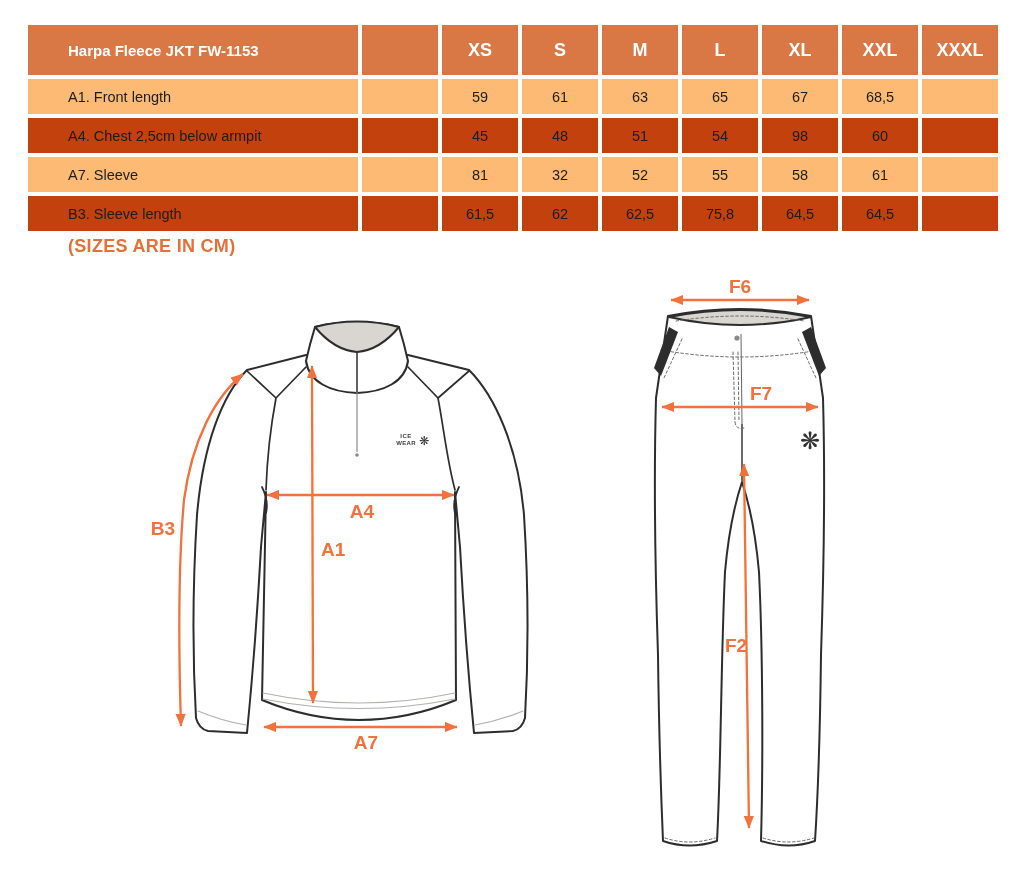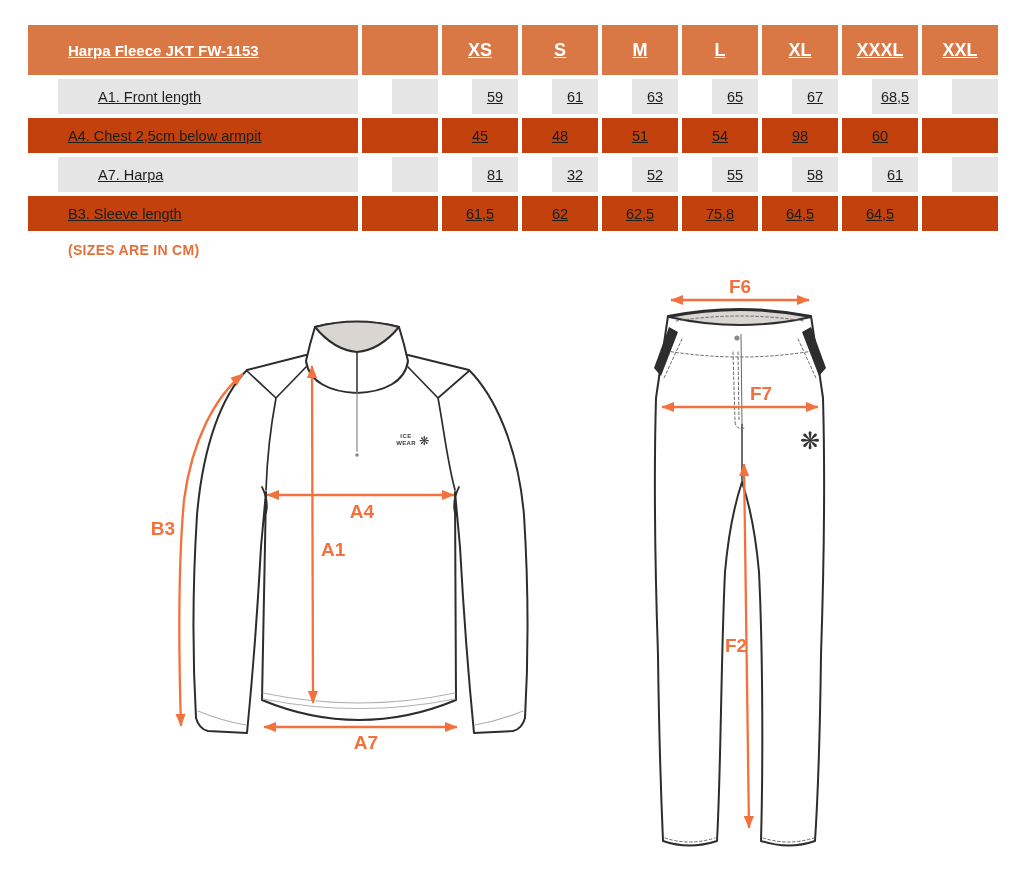--- a/index.html
+++ b/index.html
@@ -8,31 +8,31 @@
 
   
   .size-table {
     position:absolute; left:28px; top:25px;
     display:grid;
     grid-template-columns:330px 76px repeat(7,76px);
     grid-auto-rows:auto;
     column-gap:4px; row-gap:4px;
   }
   .cell { display:flex; align-items:center; justify-content:center;
-          font-size:14.5px; color:#1d1d1b; height:35px;text-decoration:underline; }
+          font-size:14.5px; color:#1d1d1b; height:35px; }
   .head { background:#DA7845; color:#ffffff; font-weight:bold; height:50px; font-size:18px; }
   .head.product { justify-content:flex-start; padding-left:40px; font-size:15px; }
   .label-cell { justify-content:flex-start; padding-left:40px; }
-  .shade-a { background:#e5e5e5;margin-left:30px; }
+  .shade-a { background:#fdba74; }
   .shade-b { background:#c2410c; }
 
   
   .units-note {
-    position:absolute; left:68px; top:242px;
-    color:#E4703C; font-size:14px; font-weight:600; letter-spacing:.3px;
+    position:absolute; left:68px; top:236px;
+    color:#E4703C; font-size:18px; font-weight:600; letter-spacing:.3px;
   }
 
   
   svg.diagram { position:absolute; left:0; top:0; }
   .outline  { fill:#ffffff; stroke:#2d2d2d; stroke-width:2; stroke-linejoin:round; stroke-linecap:round; }
   .grayfill { fill:#d9d6d1; stroke:#2d2d2d; stroke-width:2; stroke-linejoin:round; }
   .seam     { fill:none; stroke:#2d2d2d; stroke-width:1.7; stroke-linecap:round; }
   .stitch   { fill:none; stroke:#b3b1ad; stroke-width:1.2; stroke-linecap:round; }
   .dashed   { fill:none; stroke:#6b6b6b; stroke-width:1; stroke-dasharray:2.6 2.4; stroke-linecap:round; }
   .darkfill { fill:#2d2d2d; stroke:none; }
@@ -48,22 +48,22 @@
 
   <div class="size-table">
 
     <div class="cell head product">Harpa Fleece JKT FW-1153</div>
     <div class="cell head"></div>
     <div class="cell head">XS</div>
     <div class="cell head">S</div>
     <div class="cell head">M</div>
     <div class="cell head">L</div>
     <div class="cell head">XL</div>
+    <div class="cell head">XXL</div>
     <div class="cell head">XXXL</div>
-    <div class="cell head">XXL</div>
 
     <div class="cell shade-a label-cell">A1. Front length</div>
     <div class="cell shade-a"></div>
     <div class="cell shade-a">59</div>
     <div class="cell shade-a">61</div>
     <div class="cell shade-a">63</div>
     <div class="cell shade-a">65</div>
     <div class="cell shade-a">67</div>
     <div class="cell shade-a">68,5</div>
     <div class="cell shade-a"></div>
@@ -71,21 +71,21 @@
     <div class="cell shade-b label-cell">A4. Chest 2,5cm below armpit</div>
     <div class="cell shade-b"></div>
     <div class="cell shade-b">45</div>
     <div class="cell shade-b">48</div>
     <div class="cell shade-b">51</div>
     <div class="cell shade-b">54</div>
     <div class="cell shade-b">98</div>
     <div class="cell shade-b">60</div>
     <div class="cell shade-b"></div>
 
-    <div class="cell shade-a label-cell">A7. Harpa</div>
+    <div class="cell shade-a label-cell">A7. Sleeve</div>
     <div class="cell shade-a"></div>
     <div class="cell shade-a">81</div>
     <div class="cell shade-a">32</div>
     <div class="cell shade-a">52</div>
     <div class="cell shade-a">55</div>
     <div class="cell shade-a">58</div>
     <div class="cell shade-a">61</div>
     <div class="cell shade-a"></div>
 
     <div class="cell shade-b label-cell">B3. Sleeve length</div>

